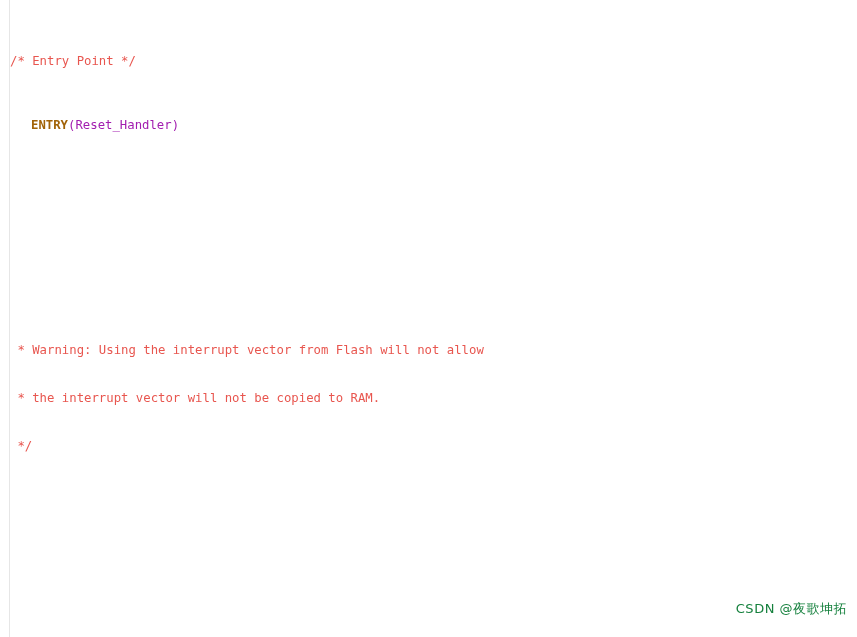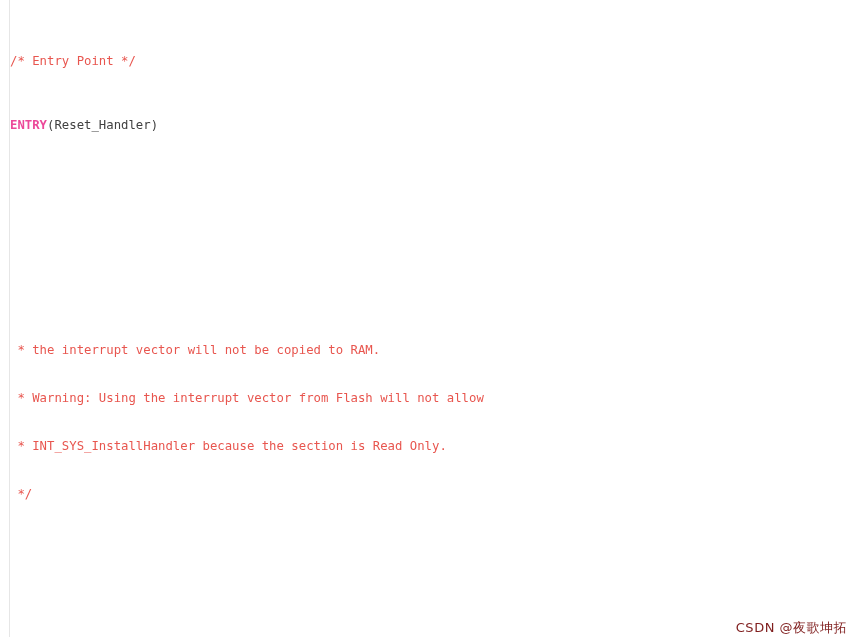--- a/index.html
+++ b/index.html
@@ -46,30 +46,30 @@
     color: #24292e;
     letter-spacing: 0px;
   }
 
   .line {
     height: 16.05px;
     white-space: pre;
   }
 
   .cmt      { color: #e8564f; }
-  .kw       { color: #ec4899; font-weight: bold; }
-  .txt      { color: #404040; }
+  .kw       { color: #a16207; font-weight: bold; margin-left: 21px; }
+  .txt      { color: #a21caf; }
 
   #watermark {
     position: absolute;
     right: 10px;
-    bottom: 0;
+    bottom: 19px;
     font-family: "DejaVu Sans", "Liberation Sans", sans-serif;
     font-size: 13px;
-    color: #7f1d1d;
+    color: #15803d;
     letter-spacing: 0.5px;
     user-select: none;
   }
 </style>
 </head>
 <body>
 
 <div id="editor">
 
   <div id="gutter"></div>
@@ -79,23 +79,22 @@
     <div class="line"><span class="cmt">/* Entry Point */</span></div>
 
     <div class="line"><span class="kw">ENTRY</span><span class="txt">(Reset_Handler)</span></div>
 
     <div class="line">&nbsp;</div>
 
 
 
     <div class="line">&nbsp;</div>
 
+    <div class="line"><span class="cmt"> * Warning: Using the interrupt vector from Flash will not allow</span></div>
     <div class="line"><span class="cmt"> * the interrupt vector will not be copied to RAM.</span></div>
-    <div class="line"><span class="cmt"> * Warning: Using the interrupt vector from Flash will not allow</span></div>
-    <div class="line"><span class="cmt"> * INT_SYS_InstallHandler because the section is Read Only.</span></div>
     <div class="line"><span class="cmt"> */</span></div>
 
     
 
     
 
     
 
     
 

